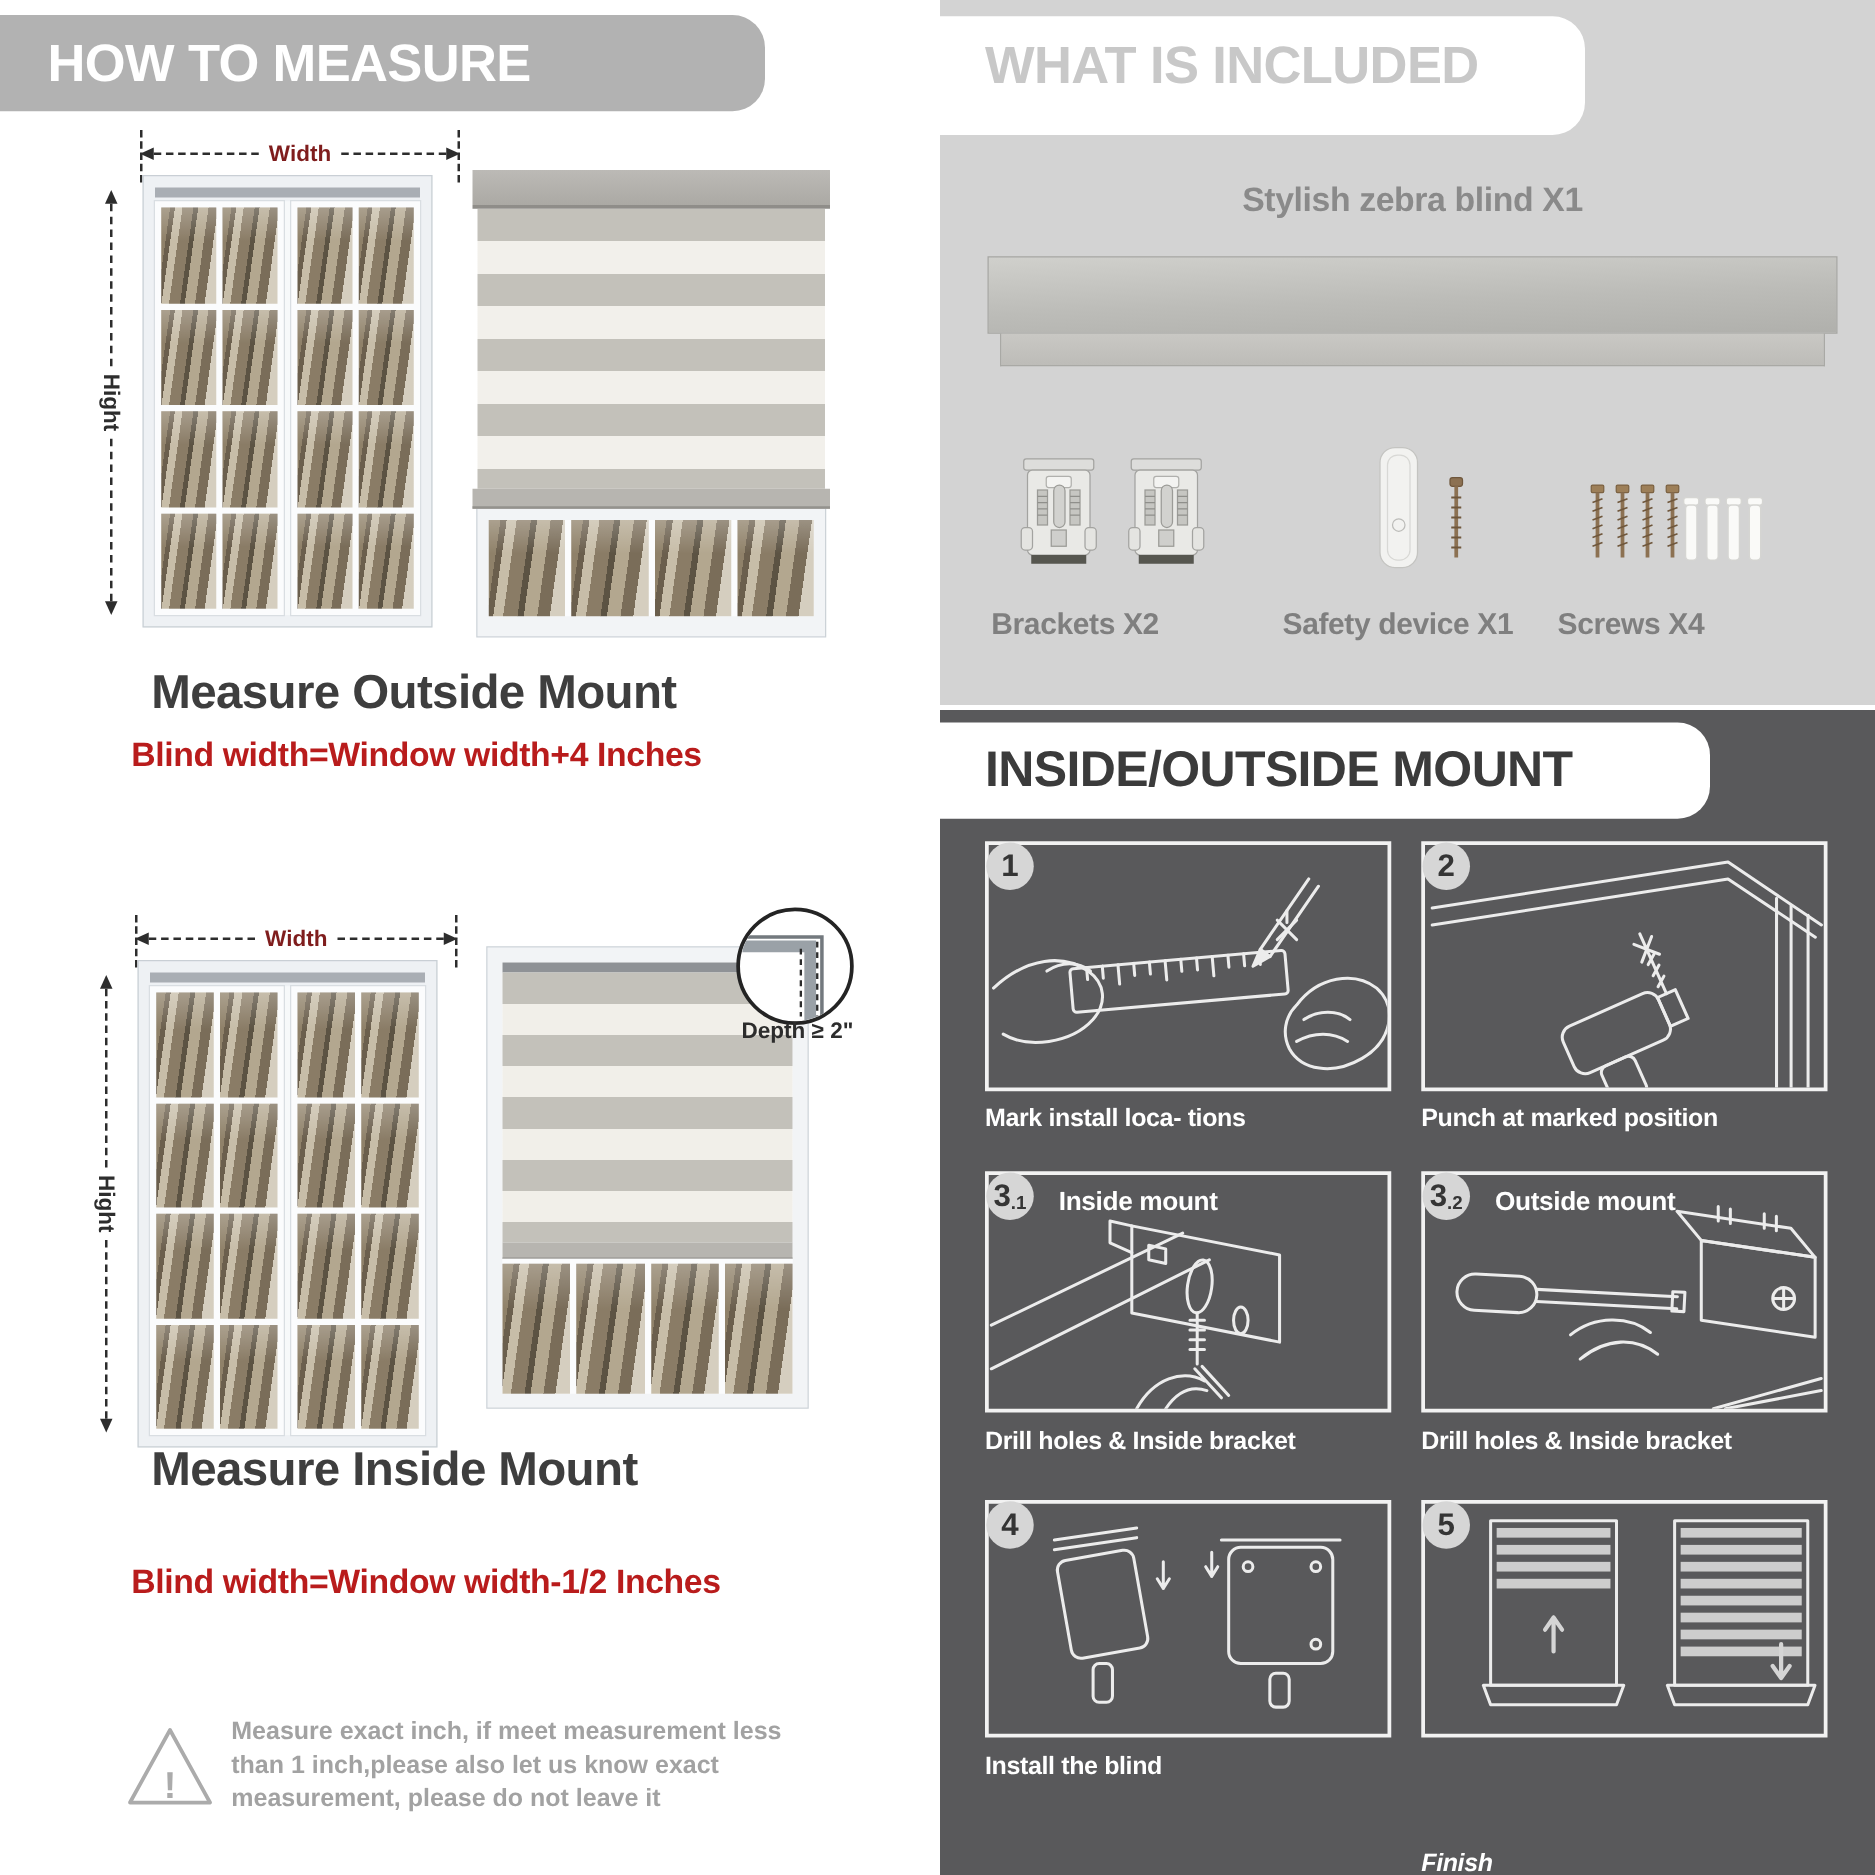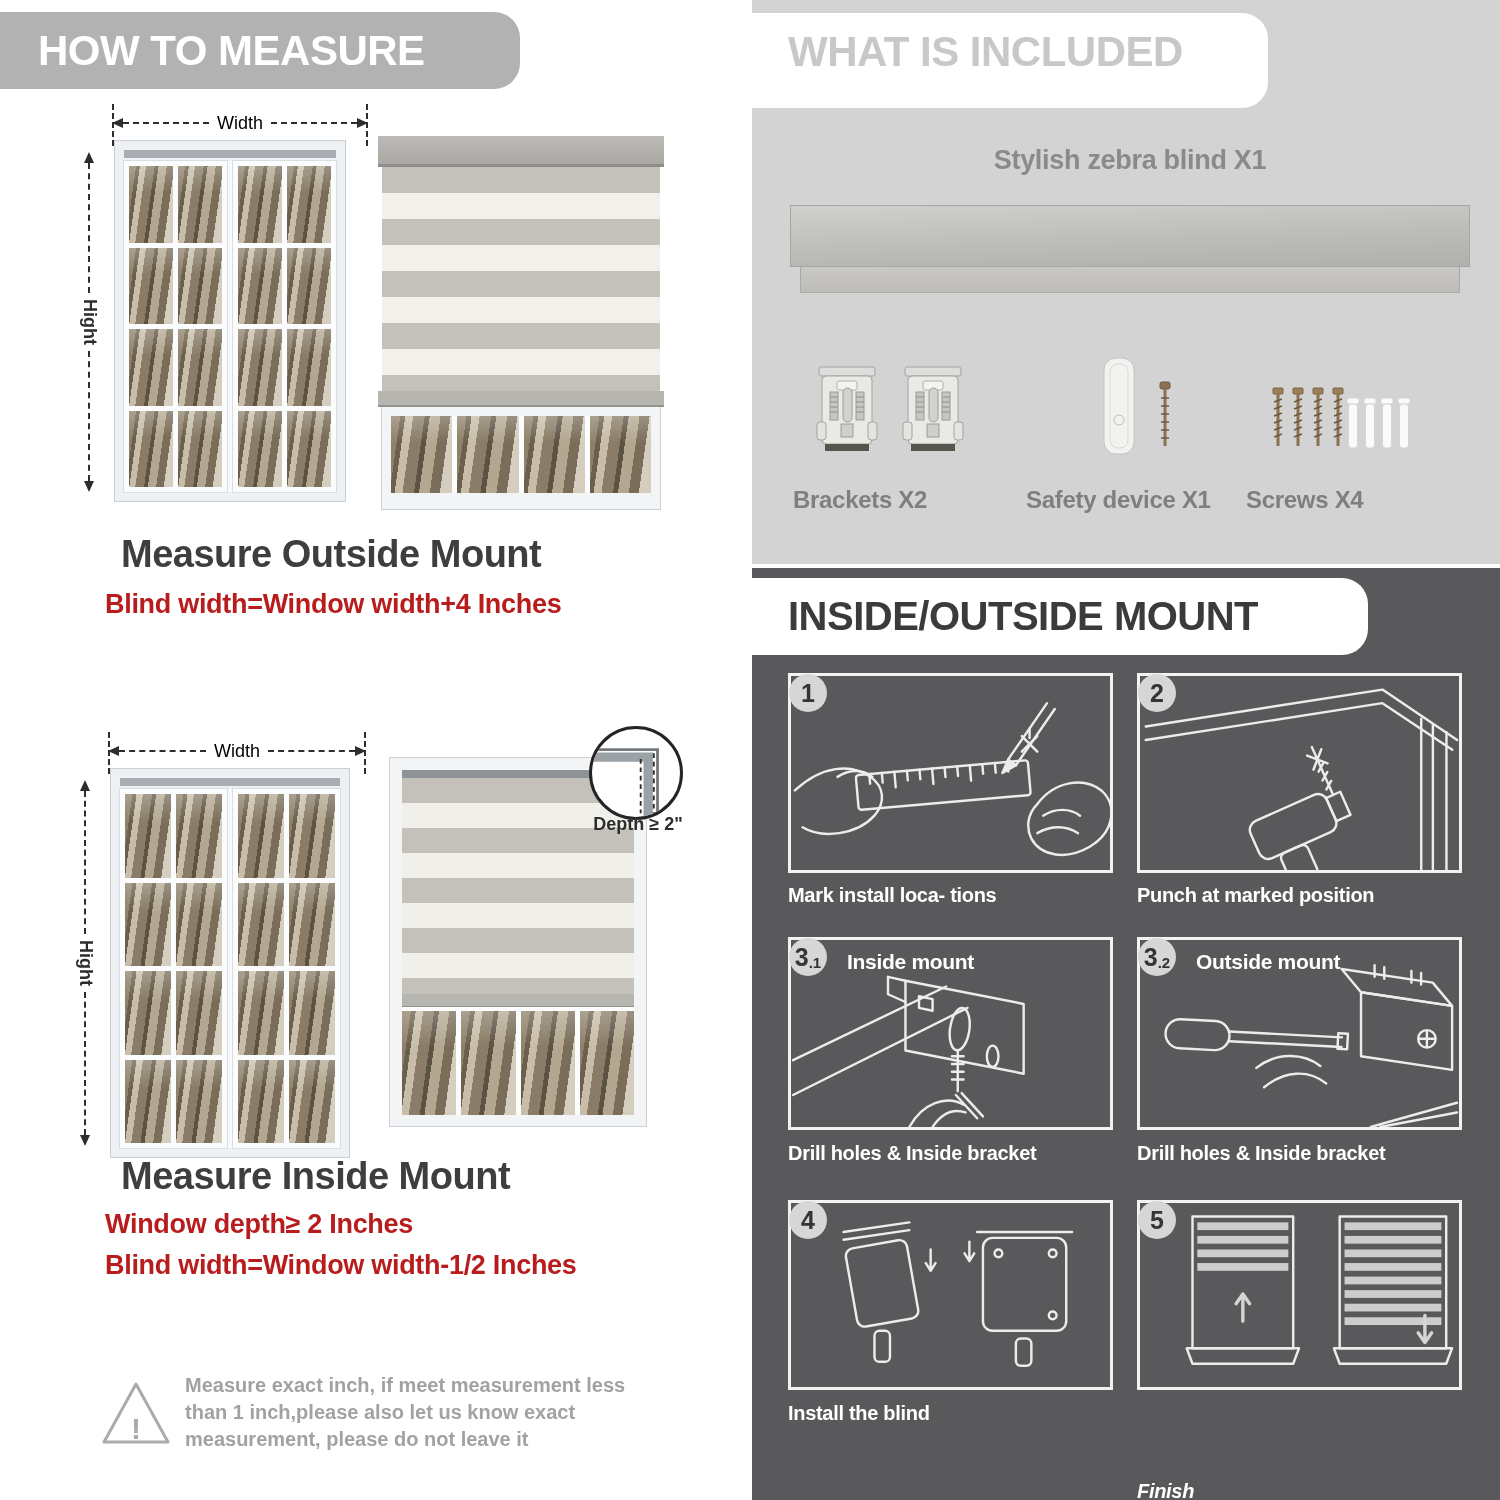--- a/index.html
+++ b/index.html
@@ -2,41 +2,41 @@
 <html><head>
 <meta charset="utf-8">
 <style>
   html,body{margin:0;padding:0;background:#ffffff;}
   .page{position:relative;width:1500px;height:1500px;background:#ffffff;
         font-family:"Liberation Sans", sans-serif;overflow:hidden;}
   .abs{position:absolute;}
 
   
   .hdr-box{position:absolute;box-sizing:border-box;font-weight:bold;letter-spacing:-0.5px;}
-  .hdr-left{left:0;top:12px;width:520px;height:77px;background:#b2b2b2;border-radius:0 26px 26px 0;
+  .hdr-left{left:0;top:12px;width:612px;height:77px;background:#b2b2b2;border-radius:0 26px 26px 0;
             color:#ffffff;font-size:42px;line-height:77px;padding-left:38px;}
   .hdr-included{left:752px;top:13px;width:516px;height:95px;background:#ffffff;border-radius:0 26px 26px 0;
             color:#c8c8c8;font-size:42px;line-height:77px;padding-left:36px;}
   .hdr-mount{left:752px;top:578px;width:616px;height:77px;background:#ffffff;border-radius:0 26px 26px 0;
             color:#3b3b3b;font-size:40px;line-height:77px;padding-left:36px;}
 
   
   .included-bg{left:752px;top:0;width:748px;height:564px;background:#d3d3d3;}
   .mount-bg{left:752px;top:568px;width:748px;height:932px;background:#59595b;}
 
   
   .heading{position:absolute;font-weight:bold;color:#3e3e3e;font-size:38px;letter-spacing:-0.5px;white-space:nowrap;margin-left:16px;}
   .formula{position:absolute;font-weight:bold;color:#b91c1c;font-size:27px;letter-spacing:-0.3px;white-space:nowrap;}
   .warn-text{position:absolute;font-weight:bold;color:#a2a2a2;font-size:20px;line-height:27px;width:480px;}
   .warn-mark{position:absolute;font-weight:bold;color:#ababab;font-size:30px;}
 
   
   .measure-h{position:absolute;display:flex;align-items:center;height:22px;}
   .measure-h .dash{flex:1;border-top:2px dashed #2d2d2d;}
-  .measure-h .mlabel{font-weight:normal;font-size:18px;color:#000000;padding:0 8px;white-space:nowrap;}
+  .measure-h .mlabel{font-weight:bold;font-size:18px;color:#7f1d1d;padding:0 8px;white-space:nowrap;}
   .tri-l{width:0;height:0;border-top:5px solid transparent;border-bottom:5px solid transparent;border-right:11px solid #2d2d2d;}
   .tri-r{width:0;height:0;border-top:5px solid transparent;border-bottom:5px solid transparent;border-left:11px solid #2d2d2d;}
   .measure-v{position:absolute;display:flex;flex-direction:column;align-items:center;width:22px;}
   .measure-v .dashv{flex:1;border-left:2px dashed #2d2d2d;}
   .measure-v .vlabel{font-weight:bold;font-size:18px;color:#2d2d2d;writing-mode:vertical-rl;padding:6px 0;}
   .tri-u{width:0;height:0;border-left:5px solid transparent;border-right:5px solid transparent;border-bottom:11px solid #2d2d2d;}
   .tri-d{width:0;height:0;border-left:5px solid transparent;border-right:5px solid transparent;border-top:11px solid #2d2d2d;}
   .extline{position:absolute;width:0;border-left:2px dashed #2d2d2d;}
 
   
@@ -222,21 +222,20 @@
     <svg viewBox="0 0 94 94">
       <path d="M2,30 H60 V94" stroke="#9aa1a7" stroke-width="10" fill="none"></path>
       <path d="M2,22 H70 V94" stroke="#73797e" stroke-width="3" fill="none"></path>
       <line x1="52" y1="32" x2="52" y2="90" stroke="#2c2c2c" stroke-width="2" stroke-dasharray="5 4"></line>
       <line x1="66" y1="26" x2="66" y2="90" stroke="#2c2c2c" stroke-width="2" stroke-dasharray="5 4"></line>
     </svg>
   </div>
   <div class="depth-label" style="left:568px;top:814px;width:140px;">Depth ≥ 2"</div>
 
   <div class="heading" style="left:105px;top:1155px;">Measure Inside Mount</div>
-  <div class="formula" style="left:105px;top:1209px;">Window depth≥ 2 Inches</div>
   <div class="formula" style="left:105px;top:1250px;">Blind width=Window width-1/2 Inches</div>
 
   <svg class="abs" style="left:100px;top:1378px;width:72px;height:72px;" viewBox="0 0 72 72">
     <path d="M36,6 L68,64 H4 Z" fill="none" stroke="#ababab" stroke-width="3" stroke-linejoin="round"></path>
   </svg>
   <div class="warn-mark" style="left:131px;top:1412px;">!</div>
   <div class="warn-text" style="left:185px;top:1372px;">Measure exact inch, if meet measurement less than 1 inch,please also let us know exact measurement, please do not leave it</div>
 
   <div class="hdr-box hdr-included">
     <span>WHAT IS INCLUDED</span>

